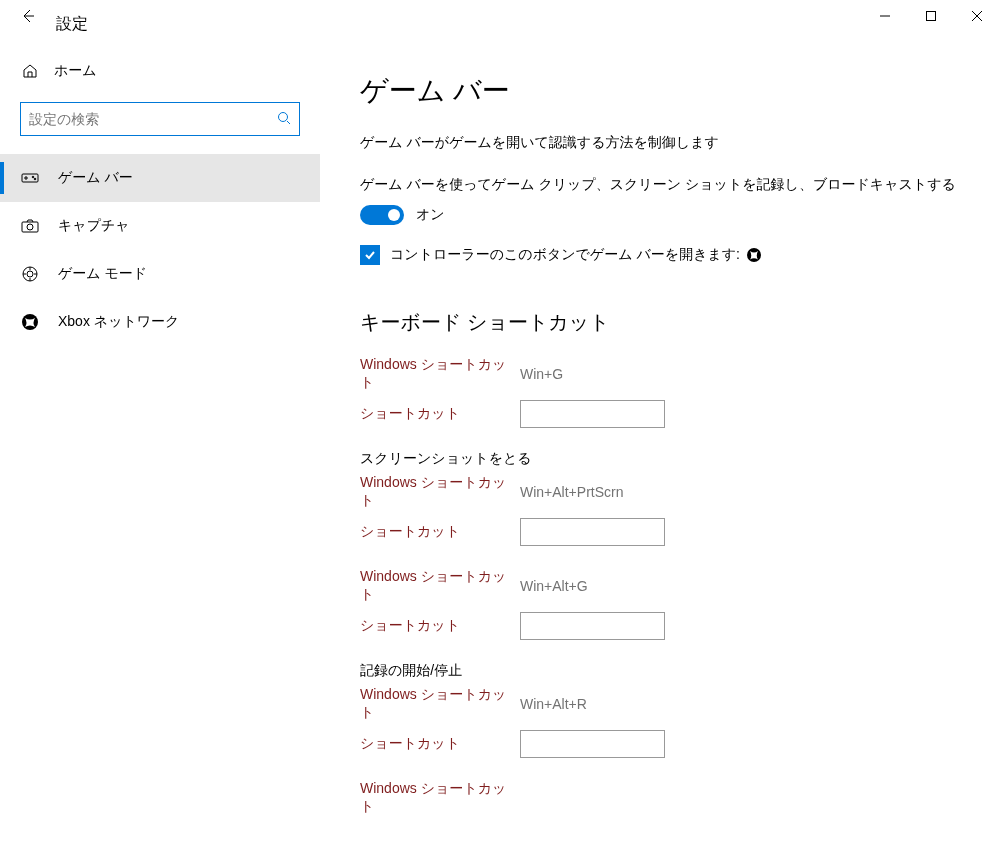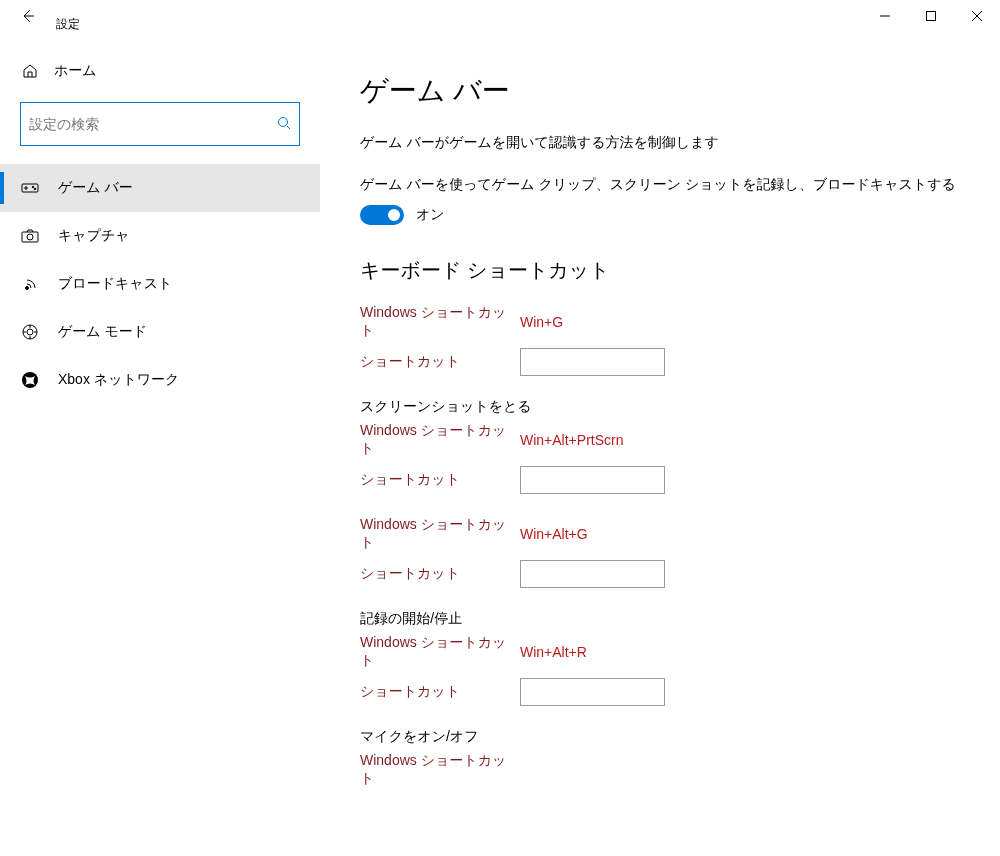--- a/index.html
+++ b/index.html
@@ -24,21 +24,21 @@
 }
 .titlebar-back {
   width: 40px;
   height: 32px;
   display: flex;
   align-items: center;
   justify-content: center;
   cursor: pointer;
 }
 .titlebar-title {
-  font-size: 12px;
+  font-size: 16px;
   margin-left: 8px;
   margin-top: 16px;
 }
 .titlebar-spacer { flex: 1; }
 .win-controls {
   display: flex;
 }
 .win-btn {
   width: 46px;
   height: 32px;
@@ -62,21 +62,21 @@
   display: flex;
   align-items: center;
   padding: 10px 20px;
   cursor: pointer;
   font-size: 14px;
 }
 .home-row .icon { width: 20px; margin-right: 14px; display: flex; align-items: center; justify-content: center; }
 .search-box {
   margin: 12px 20px 18px 20px;
   border: 1px solid #0078d7;
-  height: 44px;
+  height: 34px;
   display: flex;
   align-items: center;
   padding: 0 8px;
 }
 .search-box input {
   border: none;
   outline: none;
   flex: 1;
   font-size: 14px;
   color: #555;
@@ -206,21 +206,21 @@
   display: flex;
   align-items: center;
   font-size: 14px;
   margin-bottom: 8px;
 }
 .sc-label {
   width: 160px;
   color: #7f1d1d;
 }
 .sc-value {
-  color: #b91c1c;
+  color: #737373;
 }
 .sc-input {
   width: 145px;
   height: 28px;
   border: 1px solid #999;
   background: #fff;
 }
 </style>
 </head>
 <body>
@@ -292,30 +292,20 @@
       <span class="icon">
         <svg width="18" height="14" viewBox="0 0 18 14" fill="none" stroke="#000" stroke-width="1">
             <rect x="1" y="3" width="16" height="10" rx="1"></rect>
             <circle cx="9" cy="8" r="3"></circle>
             <path d="M6 3 L7 1 H11 L12 3"></path>
           </svg>
       </span>
       <span>キャプチャ</span>
     </div>
 
-    <div class="nav-item">
-      <span class="icon">
-        <svg width="18" height="16" viewBox="0 0 18 16" fill="none" stroke="#000" stroke-width="1">
-            <circle cx="6" cy="12" r="1.5" fill="#000"></circle>
-            <path d="M6 8 A4 4 0 0 1 10 12"></path>
-            <path d="M6 4 A8 8 0 0 1 14 12"></path>
-          </svg>
-      </span>
-      <span>ブロードキャスト</span>
-    </div>
 
     <div class="nav-item">
       <span class="icon">
         <svg width="18" height="18" viewBox="0 0 18 18" fill="none" stroke="#000" stroke-width="1">
             <circle cx="9" cy="9" r="7"></circle>
             <circle cx="9" cy="9" r="3"></circle>
             <path d="M9 2 V5 M9 13 V16 M2 9 H5 M13 9 H16"></path>
           </svg>
       </span>
       <span>ゲーム モード</span>
@@ -337,20 +327,34 @@
     <p class="page-desc">ゲーム バーがゲームを開いて認識する方法を制御します</p>
     <p class="setting-desc">ゲーム バーを使ってゲーム クリップ、スクリーン ショットを記録し、ブロードキャストする</p>
 
     <div class="toggle-row">
       <div class="toggle">
         <div class="toggle-knob"></div>
       </div>
       <span class="toggle-label">オン</span>
     </div>
 
+    <div class="checkbox-row">
+      <div class="checkbox">
+        <svg width="14" height="14" viewBox="0 0 14 14" fill="none" stroke-width="2">
+            <path d="M3 7 L6 10 L11 4"></path>
+          </svg>
+      </div>
+      <span>コントローラーのこのボタンでゲーム バーを開きます:</span>
+      <span class="xbox-glyph">
+        <svg width="16" height="16" viewBox="0 0 16 16" fill="#000">
+            <circle cx="8" cy="8" r="7"></circle>
+            <path d="M4 4 Q8 7 12 4 Q9.5 8.5 12 12.5 Q8 10 4 12.5 Q6.5 8.5 4 4" fill="#fff"></path>
+          </svg>
+      </span>
+    </div>
 
     <h2 class="section-title">キーボード ショートカット</h2>
 
     <div class="shortcut-group">
       <div class="shortcut-row">
         <span class="sc-label">Windows ショートカット</span>
         <span class="sc-value">Win+G</span>
       </div>
       <div class="shortcut-row">
         <span class="sc-label">ショートカット</span>
@@ -387,21 +391,20 @@
         <span class="sc-label">Windows ショートカット</span>
         <span class="sc-value">Win+Alt+R</span>
       </div>
       <div class="shortcut-row">
         <span class="sc-label">ショートカット</span>
         <input class="sc-input" type="text" style="">
       </div>
     </div>
 
     <div class="shortcut-group">
-      <div class="shortcut-title">マイクをオン/オフ</div>
       <div class="shortcut-row">
         <span class="sc-label">Windows ショートカット</span>
 
       </div>
 
     </div>
 
   </div>
 </div>
 

